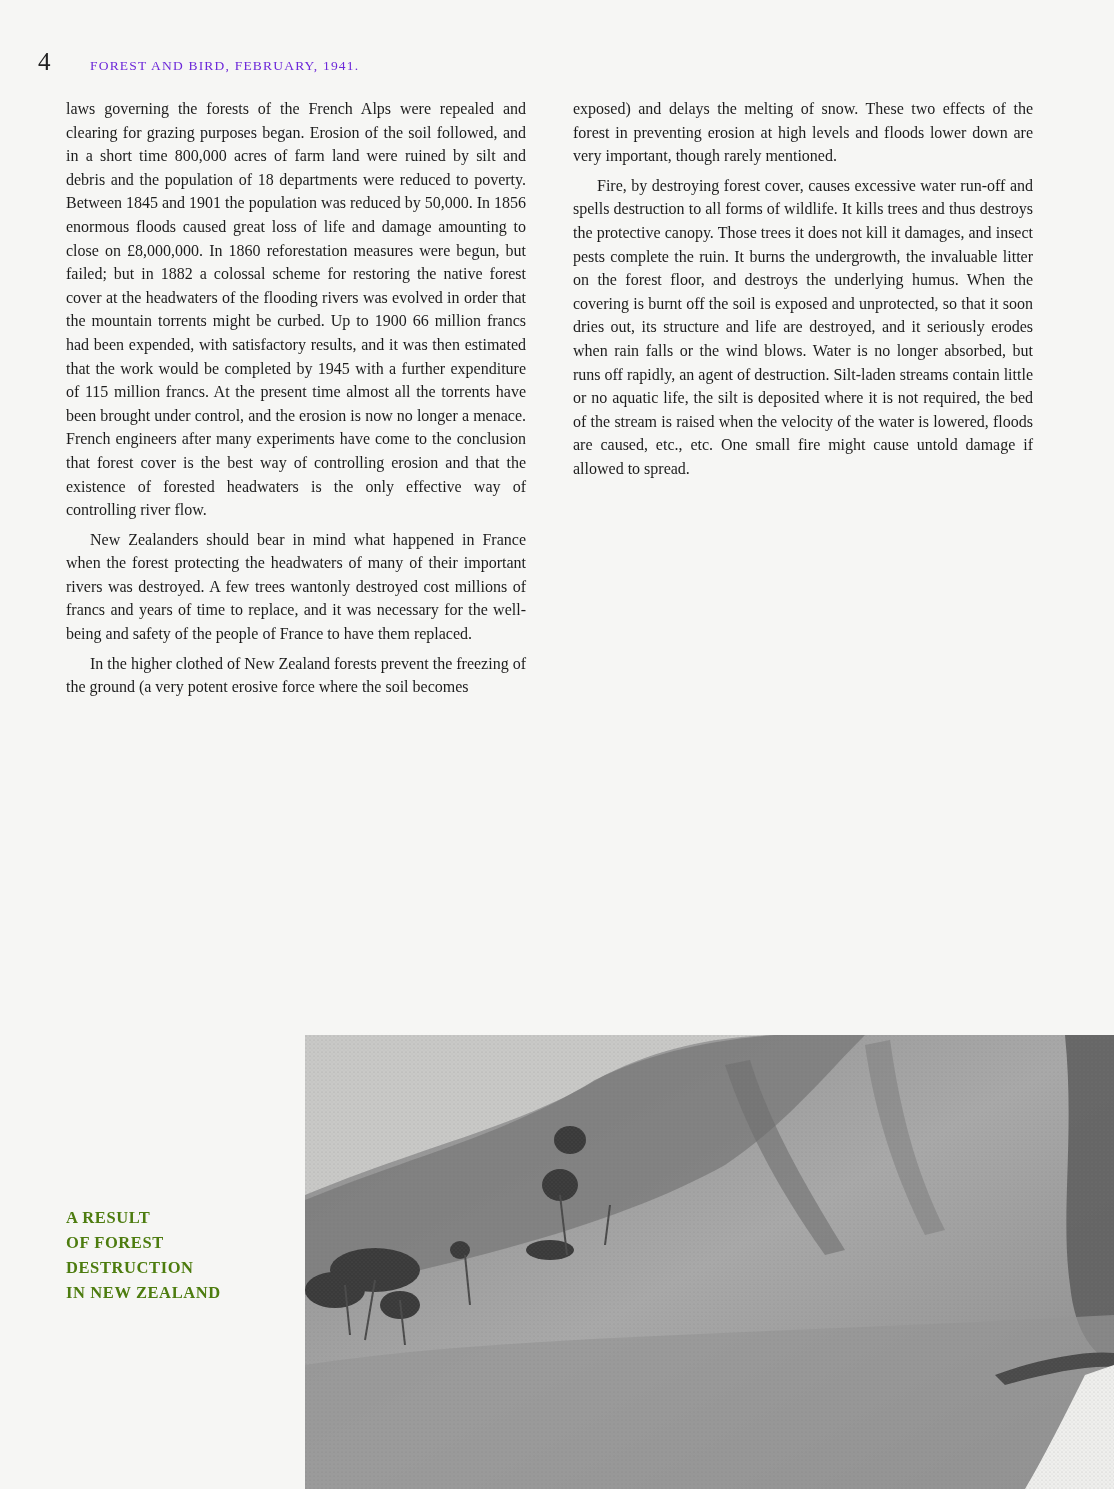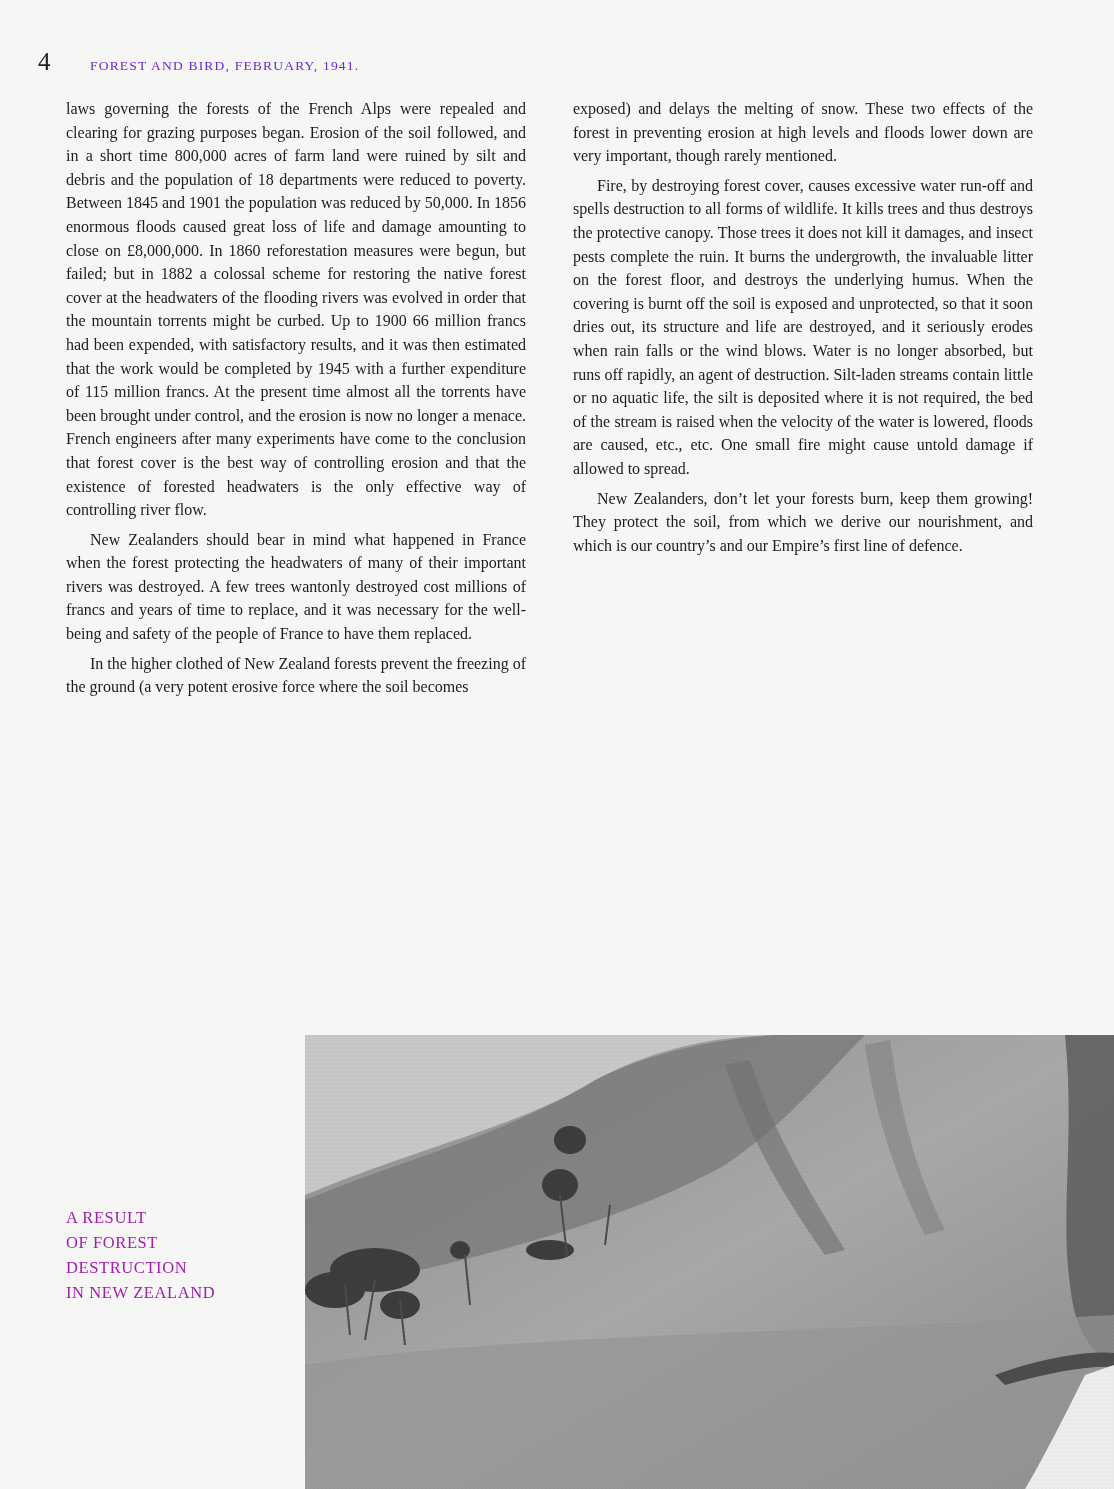--- a/index.html
+++ b/index.html
@@ -53,21 +53,22 @@
     text-indent: 0;
   }
   .caption {
     position: absolute;
     left: 66px;
     top: 1205px;
     font-size: 16.5px;
     line-height: 25px;
     letter-spacing: 0.6px;
     text-transform: uppercase;
-    color: #a21caf;
+    color: #4d7c0f;
+    font-weight: bold;
   }
   .caption span { display: block; }
   .photo {
     position: absolute;
     left: 305px;
     top: 1035px;
     width: 809px;
     height: 454px;
     overflow: hidden;
   }
@@ -83,21 +84,20 @@
 
 <div class="column col-left">
   <p class="first">laws governing the forests of the French Alps were repealed and clearing for grazing pur­poses began.  Erosion of the soil followed, and in a short time 800,000 acres of farm land were ruined by silt and debris and the population of 18 departments were reduced to poverty. Between 1845 and 1901 the population was reduced by 50,000.  In 1856 enormous floods caused great loss of life and damage amounting to close on £8,000,000.  In 1860 reforestation measures were begun, but failed; but in 1882 a colossal scheme for restoring the native forest cover at the headwaters of the flooding rivers was evolved in order that the mountain torrents might be curbed.  Up to 1900 66 million francs had been expended, with satisfactory results, and it was then estimated that the work would be completed by 1945 with a further expendi­ture of 115 million francs.  At the present time almost all the torrents have been brought under control, and the erosion is now no longer a menace.  French engineers after many experi­ments have come to the conclusion that forest cover is the best way of controlling erosion and that the existence of forested headwaters is the only effective way of controlling river flow.</p>
   <p>New Zealanders should bear in mind what happened in France when the forest protecting the headwaters of many of their important rivers was destroyed.  A few trees wantonly destroyed cost millions of francs and years of time to replace, and it was necessary for the well-being and safety of the people of France to have them replaced.</p>
   <p>In the higher clothed of New Zealand forests prevent the freezing of the ground (a very potent erosive force where the soil becomes</p>
 </div>
 
 <div class="column col-right">
   <p class="first">exposed) and delays the melting of snow. These two effects of the forest in preventing erosion at high levels and floods lower down are very important, though rarely mentioned.</p>
   <p>Fire, by destroying forest cover, causes exces­sive water run-off and spells destruction to all forms of wildlife.  It kills trees and thus destroys the protective canopy.  Those trees it does not kill it damages, and insect pests complete the ruin.  It burns the undergrowth, the invaluable litter on the forest floor, and destroys the underlying humus.  When the covering is burnt off the soil is exposed and unprotected, so that it soon dries out, its struc­ture and life are destroyed, and it seriously erodes when rain falls or the wind blows. Water is no longer absorbed, but runs off rapidly, an agent of destruction.  Silt-laden streams contain little or no aquatic life, the silt is deposited where it is not required, the bed of the stream is raised when the velocity of the water is lowered, floods are caused, etc., etc. One small fire might cause untold damage if allowed to spread.</p>
-  <p>New Zealanders, don’t let your forests burn, keep them growing!  They protect the soil, from which we derive our nourishment, and which is our country’s and our Empire’s first line of defence.</p>
 </div>
 
 <div class="caption">
   <span>A RESULT</span>
   <span>OF FOREST</span>
   <span>DESTRUCTION</span>
   <span>IN NEW ZEALAND</span>
 </div>
 
 <div class="photo" title="Black-and-white photograph of an eroded hillside with scattered bare trees">

